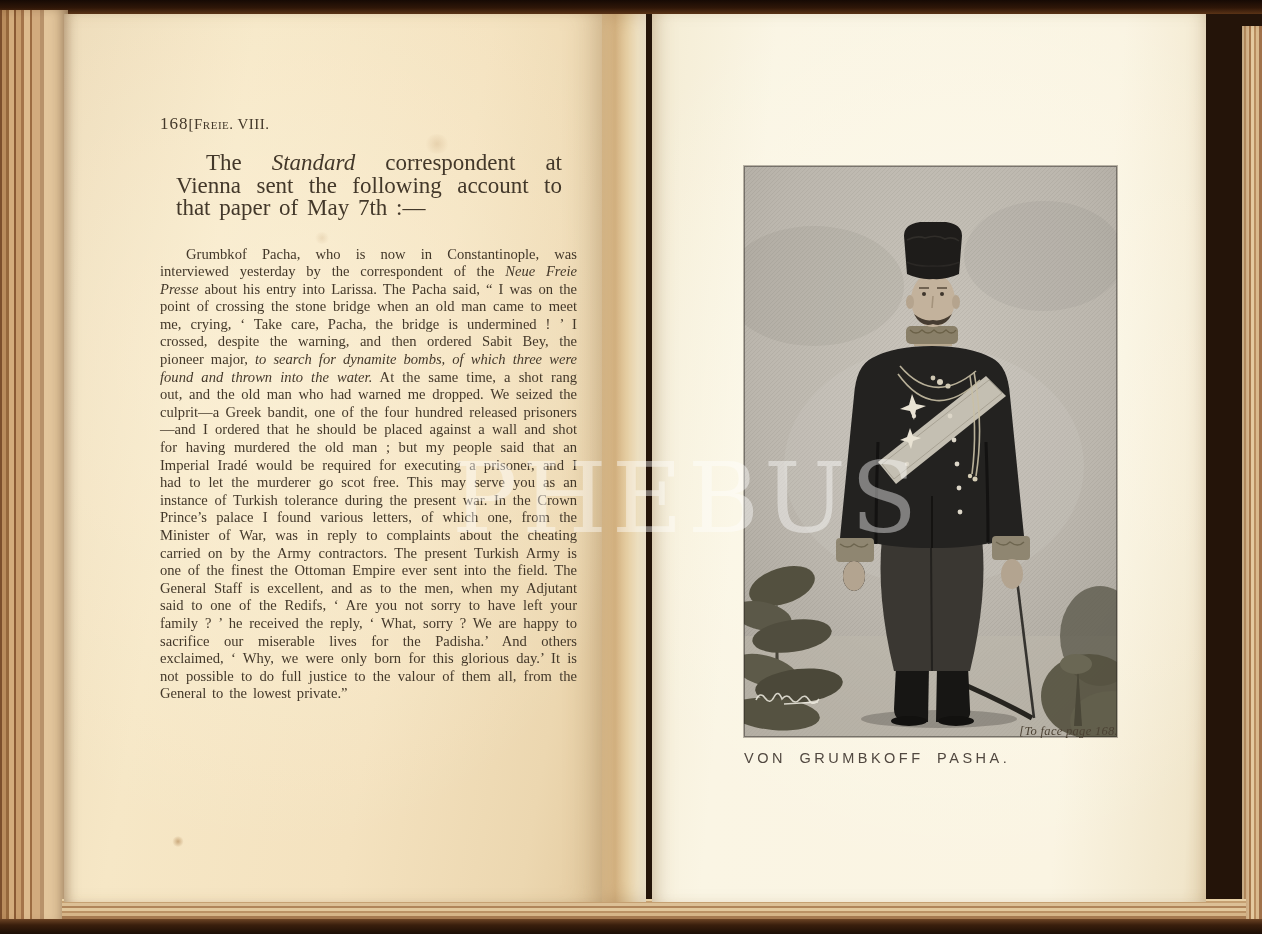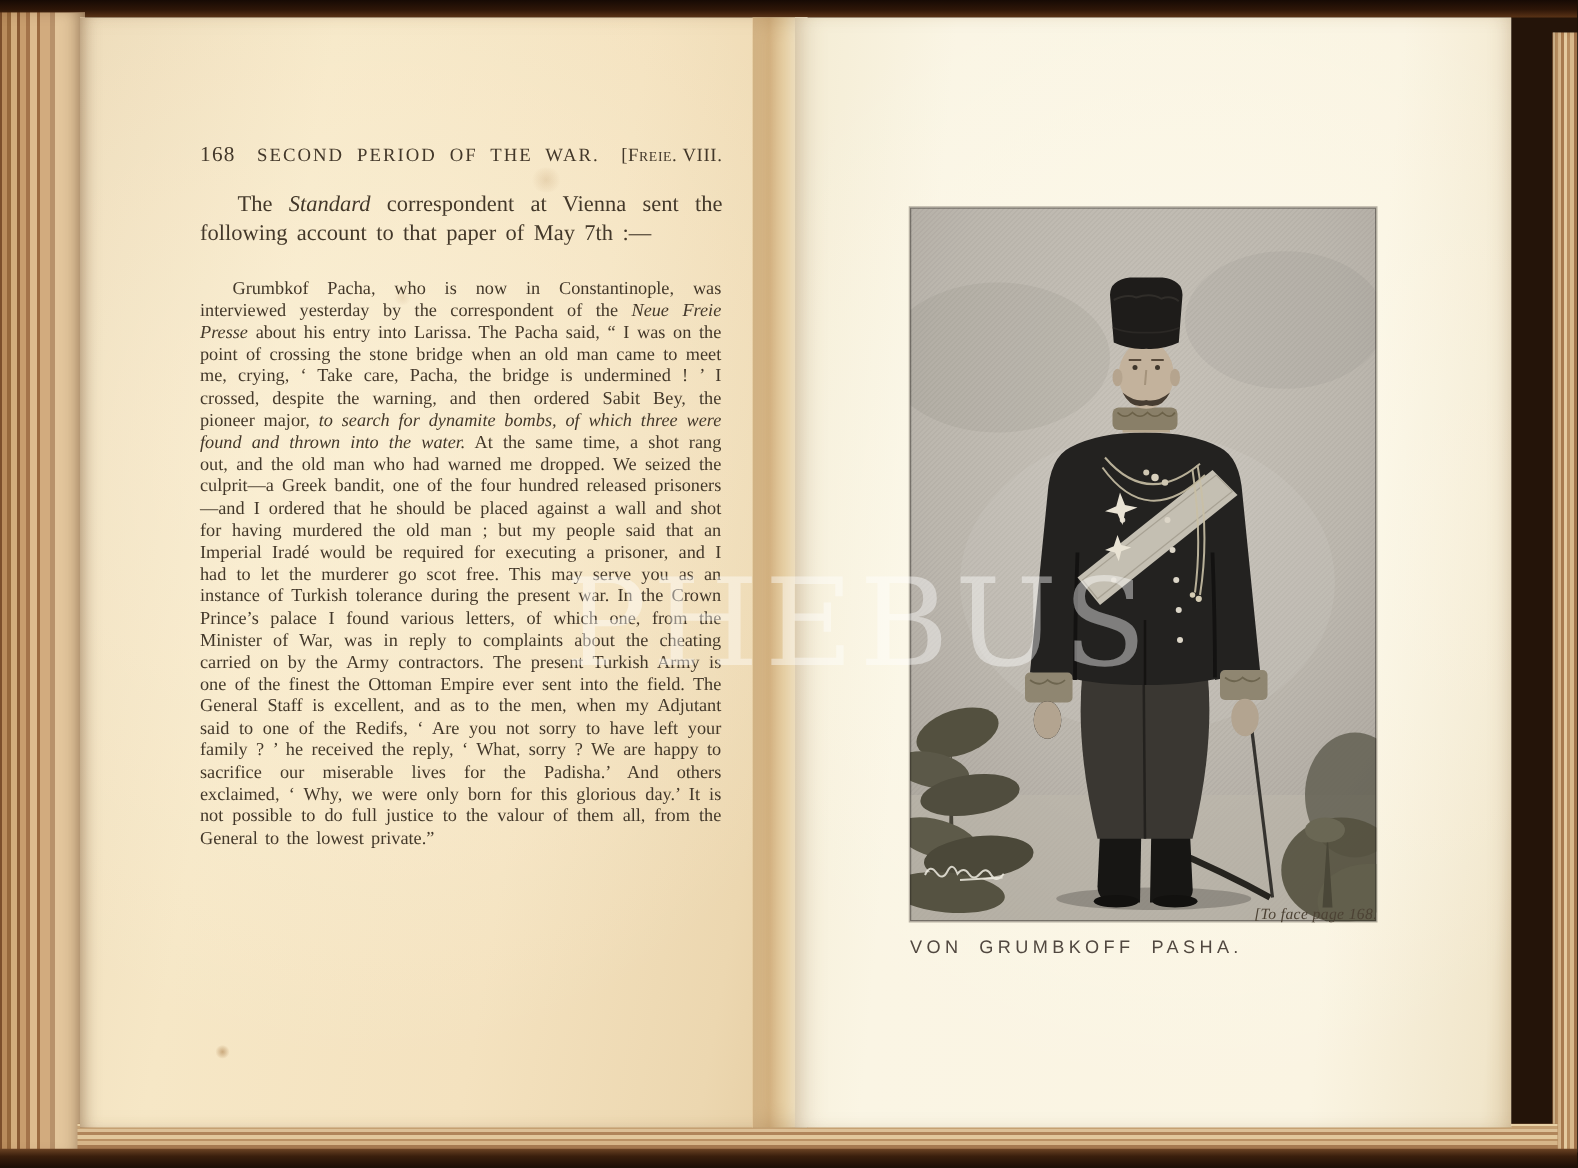--- a/index.html
+++ b/index.html
@@ -27,39 +27,39 @@
   .bottom-edges{position:absolute;left:62px;right:16px;top:899px;height:22px;
       background:repeating-linear-gradient(180deg,
         #e8d1a6 0 2px,#c5a072 2px 4px,#dcc096 4px 7px,#b0855a 7px 9px,#e2c89c 9px 12px,
         #ba9164 12px 14px,#d6b588 14px 17px,#a57950 17px 22px);}
 
   
   .page-left{position:absolute;left:64px;top:14px;width:538px;height:888px;
       background:
         radial-gradient(120% 90% at 40% 40%, rgba(255,248,228,.5) 0%, rgba(255,248,228,0) 60%),
         linear-gradient(100deg,#eddbb9 0%,#f6e7c6 28%,#f4e2bf 62%,#ecd7b0 88%,#e4cba0 100%);
-      box-shadow:inset 10px 0 14px -8px rgba(110,70,35,.55), inset -26px 0 34px -24px rgba(130,90,45,.45);padding-left:44px;}
+      box-shadow:inset 10px 0 14px -8px rgba(110,70,35,.55), inset -26px 0 34px -24px rgba(130,90,45,.45);}
   .gutter{position:absolute;left:602px;top:14px;width:44px;height:888px;
       background:linear-gradient(90deg,#e0c293 0%,#d4b281 30%,#e6cfa4 58%,#f3e6c8 82%,#f9f1dc 100%);
       box-shadow:inset 0 0 18px rgba(110,70,30,.25);}
-  .page-right{position:absolute;left:636px;top:14px;width:554px;height:888px;
+  .page-right{position:absolute;left:652px;top:14px;width:554px;height:888px;
       background:
         radial-gradient(110% 80% at 55% 45%, rgba(255,253,242,.6) 0%, rgba(255,253,242,0) 65%),
         linear-gradient(95deg,#f4ecd4 0%,#faf5e4 20%,#faf4e2 75%,#f1e6cb 96%,#e8d8b6 100%);
-      box-shadow:inset 14px 0 22px -14px rgba(140,100,55,.5), inset -12px 0 18px -12px rgba(140,100,55,.35);padding-left:19px;}
+      box-shadow:inset 14px 0 22px -14px rgba(140,100,55,.5), inset -12px 0 18px -12px rgba(140,100,55,.35);}
 
   .fox-spot{position:absolute;border-radius:50%;background:radial-gradient(circle,rgba(150,96,38,.45) 0%,rgba(150,96,38,0) 70%);}
 
   
   .text-col{position:absolute;left:96px;top:100px;width:418px;color:#43382a;}
   .head-row{display:flex;align-items:baseline;margin-bottom:18px;}
   .pagenum{font-size:17px;letter-spacing:1px;}
   .run-title{flex:1;text-align:center;font-size:15px;letter-spacing:1.6px;word-spacing:5px;}
   .chap{font-size:15px;font-variant:small-caps;letter-spacing:.5px;}
-  .intro{font-size:18px;line-height:22.5px;text-align:justify;text-indent:30px;word-spacing:3px;margin:0;}
+  .intro{font-size:23px;line-height:22.5px;text-align:justify;text-indent:30px;word-spacing:3px;margin:16px;}
   .quote{font-size:14.6px;line-height:17.6px;text-align:justify;text-indent:26px;word-spacing:2.2px;margin:26px 1px 0 0;font-family:Liberation Serif, serif;}
   .it{font-style:italic;}
 
   
   .plate-photo{position:absolute;left:92px;top:152px;width:373px;height:571px;
       box-shadow:0 0 0 1px rgba(60,52,42,.35);background:#b7b2a9;}
   .plate-photo svg{display:block;}
   .face-note{position:absolute;left:260px;top:710px;width:206px;text-align:right;
       font-style:italic;font-size:12.5px;color:#4c4234;letter-spacing:.3px;}
   .plate-caption{position:absolute;left:92px;top:736px;width:373px;text-align:left;
@@ -82,21 +82,20 @@
   <div class="bottom-edges"></div>
 
   <div class="page-left">
     <div class="fox-spot" style="left:108px;top:822px;width:12px;height:11px;"></div>
     <div class="fox-spot" style="left:360px;top:120px;width:26px;height:20px;opacity:.35;"></div>
     <div class="fox-spot" style="left:250px;top:218px;width:16px;height:12px;opacity:.3;"></div>
 
     <div class="text-col">
       <div class="head-row">
         <span class="pagenum">168</span>
-        <span class="run-title">SECOND PERIOD OF THE WAR.</span>
         <span class="chap">[Freie. VIII.</span>
       </div>
 
       <p class="intro"><span>The </span><span class="it">Standard</span><span> correspondent at Vienna sent the following account to that paper of May 7th :—</span></p>
 
       <p class="quote"><span>Grumbkof Pacha, who is now in Constantinople, was interviewed yesterday by the correspondent of the </span><span class="it">Neue Freie Presse</span><span> about his entry into Larissa.  The Pacha said, “ I was on the point of crossing the stone bridge when an old man came to meet me, crying, ‘ Take care, Pacha, the bridge is undermined ! ’  I crossed, despite the warning, and then ordered Sabit Bey, the pioneer major, </span><span class="it">to search for dynamite bombs, of which three were found and thrown into the water.</span><span>  At the same time, a shot rang out, and the old man who had warned me dropped.  We seized the culprit—a Greek bandit, one of the four hundred released prisoners—and I ordered that he should be placed against a wall and shot for having murdered the old man ; but my people said that an Imperial Iradé would be required for executing a prisoner, and I had to let the murderer go scot free. This may serve you as an instance of Turkish tolerance during the present war.  In the Crown Prince’s palace I found various letters, of which one, from the Minister of War, was in reply to complaints about the cheating carried on by the Army contractors.  The present Turkish Army is one of the finest the Ottoman Empire ever sent into the field.  The General Staff is excellent, and as to the men, when my Adjutant said to one of the Redifs, ‘ Are you not sorry to have left your family ? ’ he received the reply, ‘ What, sorry ?  We are happy to sacrifice our miserable lives for the Padisha.’  And others exclaimed, ‘ Why, we were only born for this glorious day.’  It is not possible to do full justice to the valour of them all, from the General to the lowest private.”</span></p>
     </div>
   </div>
 
   <div class="gutter"></div>

